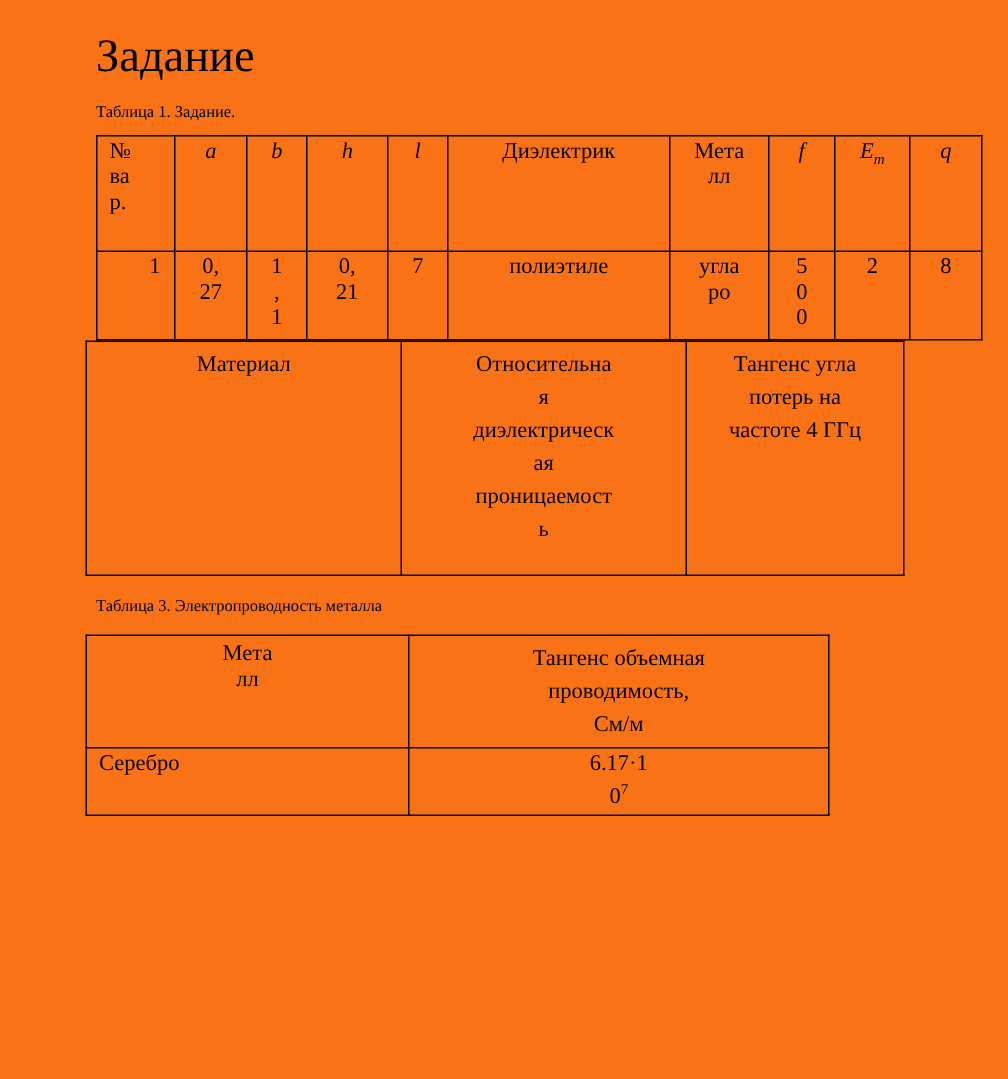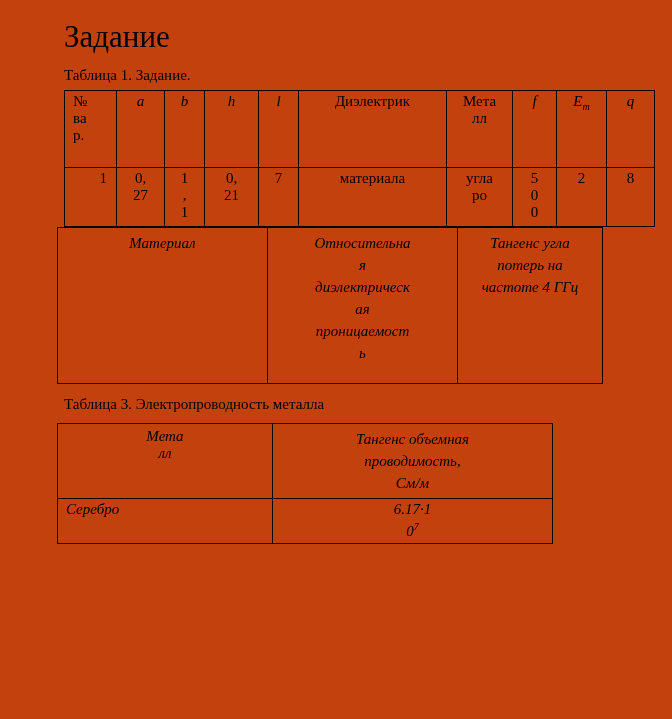--- a/index.html
+++ b/index.html
@@ -2,24 +2,24 @@
 <html><head>
 <meta charset="utf-8">
 <style>
   * { box-sizing: border-box; }
   html, body { margin: 0; padding: 0; }
   body {
     width: 672px; height: 719px;
     background: #ffffff; color: #000000;
     font-family: "Liberation Serif", "DejaVu Serif", serif;
   }
-  .page { width: 672px; height: 719px; padding: 20px 10px 0 64px; overflow: hidden; background:#c2410c; }
+  .page { width: 672px; height: 719px; padding: 20px 10px 0 64px; overflow: hidden; background:#f97316; }
 
   .title { font-size: 31px; font-weight: 400; line-height: 34px; margin: 0 0 13px 0; }
-  .caption { font-size: 15px; line-height: 17px; margin: 0 0 6px 0; }
+  .caption { font-size: 11px; line-height: 17px; margin: 0 0 6px 0; }
   .cap2 { margin-top: 28px; }
   .cap3 { margin-top: 12px; margin-bottom: 10px; }
 
   table { border-collapse: collapse; table-layout: fixed; }
   td {
     border: 1px solid #000;
     vertical-align: top;
     font-size: 15px; line-height: 17px;
     padding: 2px 3px;
     overflow: hidden;
@@ -28,21 +28,21 @@
   .c { text-align: center; }
   .r { text-align: right; padding-right: 9px; }
   .i { font-style: italic; }
   .lpad { padding-left: 8px; }
   .lh22 { line-height: 22px; }
 
   .t1 .hrow td { height: 77px; }
   .t1 .drow td { height: 59px; }
   .t1 td.numcol { padding-left: 8px; }
 
-  .t2, .t3 { margin-left: -7px; font-style: italic; }
+  .t2, .t3 { margin-left: -7px; }
   .t2 .hrow2 td { height: 156px; padding-top: 4px; }
   .t2 .drow2 td { height: 43px; }
   .t3 .hrow3 td { height: 75px; padding-top: 4px; }
   .t3 .drow3 td { height: 45px; }
 
   sub.sb { font-size: 10px; }
   sup.sp { font-size: 10px; }
 </style>
 </head>
 <body>
@@ -85,21 +85,21 @@
       <tr class="drow">
         <td class="r numcol">1</td>
         <td class="c preline">0,
 27</td>
         <td class="c preline">1
 ,
 1</td>
         <td class="c preline">0,
 21</td>
         <td class="c">7</td>
-        <td class="c">материала</td>
+        <td class="c">полиэтиле</td>
         <td class="c preline">угла
 ро</td>
         <td class="c preline">5
 0
 0</td>
         <td class="c">2</td>
         <td class="c">8</td>
       </tr>
     </tbody>
   </table>

